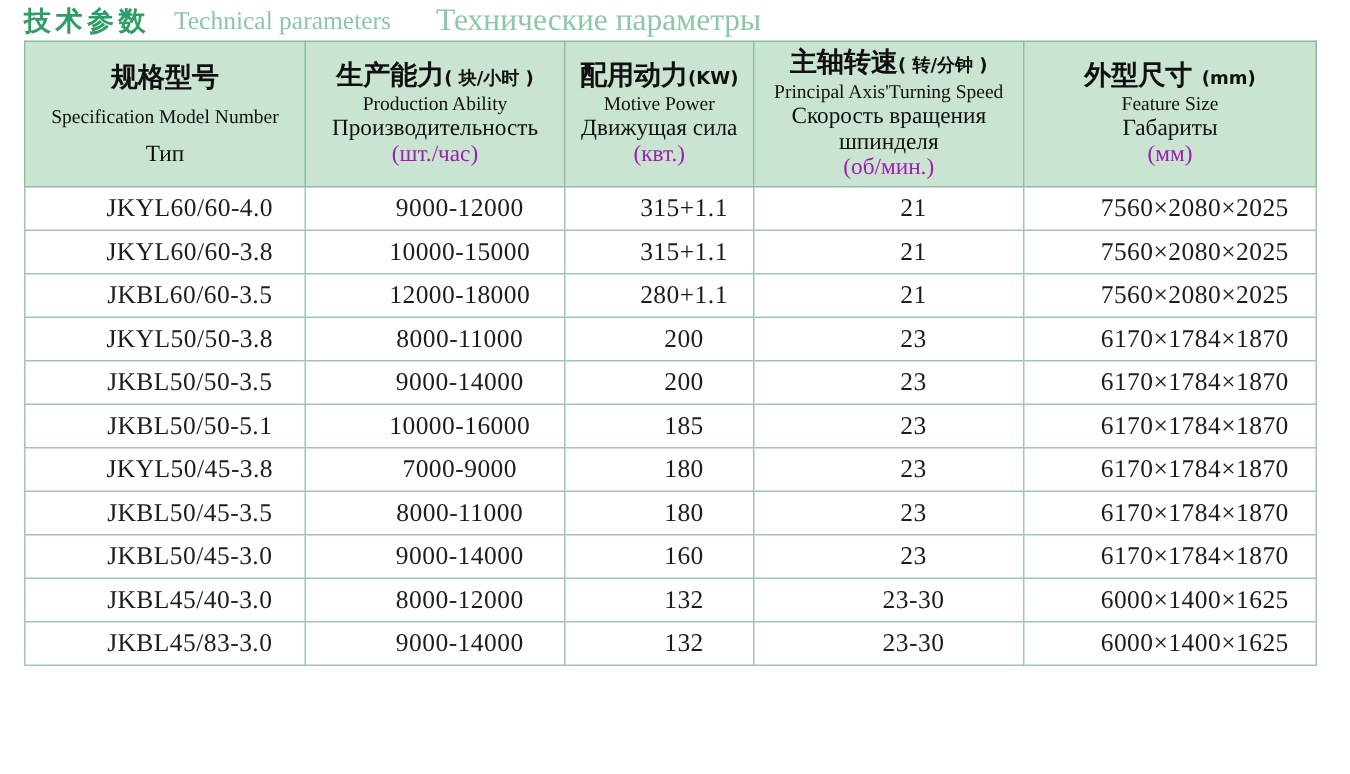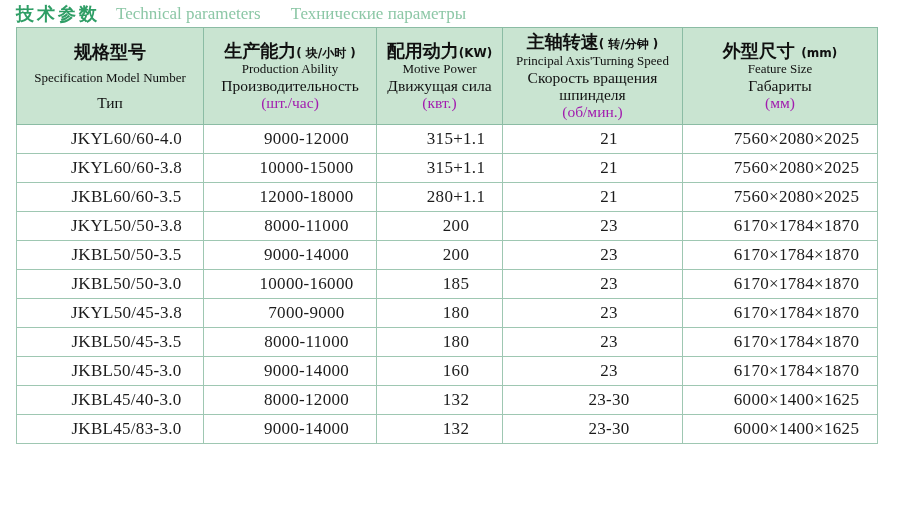--- a/index.html
+++ b/index.html
@@ -21,21 +21,21 @@
     font-family:"DejaVu Sans", sans-serif;
     font-weight:bold; font-size:18px; letter-spacing:3px;
     color:#2f9e66;
   }
   .title-en {
     margin-left:16px;
     font-size:17px; color:#8cc7a6;
   }
   .title-ru {
     margin-left:30px;
-    font-size:17px; color:#8cc7a6;
+    font-size:21px; color:#8cc7a6;
   }
 
   
   table.spec {
     position:absolute; top:27px; left:16px;
     width:861px;
     border-collapse:collapse; table-layout:fixed;
     background:#ffffff;
   }
   table.spec col.c1 { width:187px; }
@@ -168,21 +168,21 @@
         <td>6170×1784×1870</td>
       </tr>
       <tr>
         <td>JKBL50/50-3.5</td>
         <td>9000-14000</td>
         <td>200</td>
         <td>23</td>
         <td>6170×1784×1870</td>
       </tr>
       <tr>
-        <td>JKBL50/50-3.0</td>
+        <td>JKBL50/50-5.1</td>
         <td>10000-16000</td>
         <td>185</td>
         <td>23</td>
         <td>6170×1784×1870</td>
       </tr>
       <tr>
         <td>JKYL50/45-3.8</td>
         <td>7000-9000</td>
         <td>180</td>
         <td>23</td>

